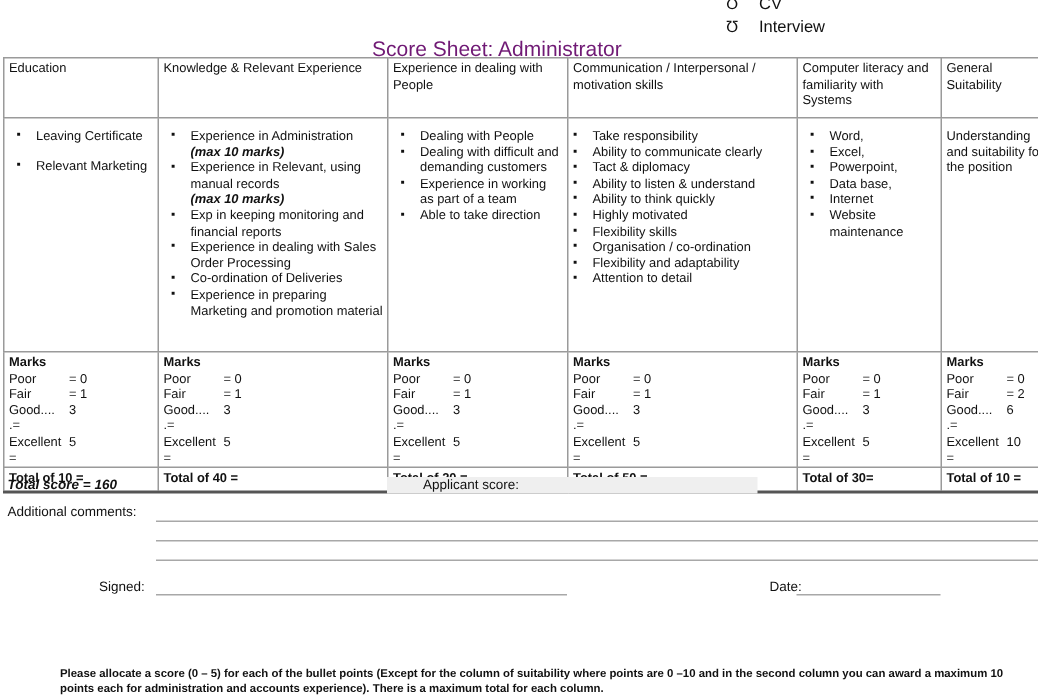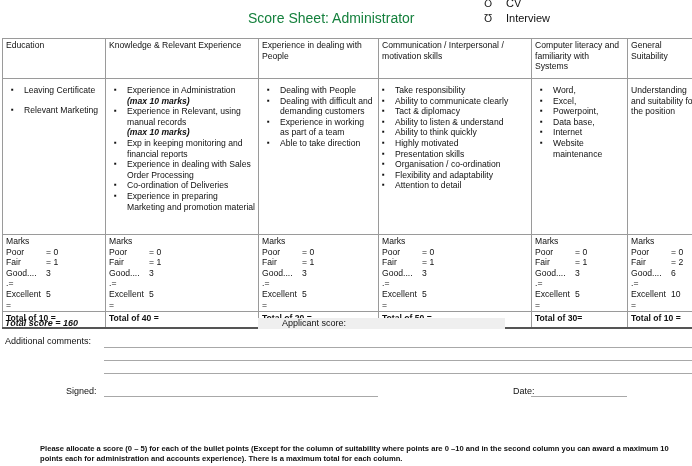--- a/index.html
+++ b/index.html
@@ -1,36 +1,36 @@
 <!DOCTYPE html>
 <html><head>
 <meta charset="utf-8">
 <style>
   html, body { margin:0; padding:0; background:#ffffff; }
   body { width:692px; height:466px; position:relative; overflow:hidden;
          font-family:"Liberation Sans", sans-serif; color:#111; font-size:9px; }
-  .title { position:absolute; left:248px; top:10px; font-size:14px; color:#15803d; }
+  .title { position:absolute; left:248px; top:24px; font-size:14px; color:#701a75; }
   .opts { position:absolute; left:484px; top:-4px; font-size:11px; line-height:15px; }
   .opts .opt { display:flex; gap:8px; }
   .opts .sym { width:14px; }
   table.sheet { position:absolute; left:2px; top:38px; border-collapse:collapse;
                 table-layout:fixed; width:700px; }
   table.sheet td { border:1px solid #9a9a9a; vertical-align:top; padding:1px 3px;
                    font-size:8.6px; line-height:10.6px; overflow:hidden; }
   tr.head td { height:37px; }
   tr.body td { height:148px; padding-top:6px; }
   tr.marks td { height:62px; }
   tr.total td { height:13px; font-weight:bold; border-bottom:2px solid #555; }
   tr.marks td, tr.total td { border-top:1.5px solid #555; }
   ul { margin:0; padding:0 0 0 9px; list-style:none; }
   ul li { position:relative; padding-left:9px; }
   ul li::before { content:"\25AA"; position:absolute; left:-4px; top:0; font-size:8px; }
   ul.edu li { margin-bottom:9px; }
   .note { font-weight:bold; font-style:italic; display:block; }
-  .mk-title { font-weight:normal; }
+  .mk-title { font-weight:bold; }
   .mk-row { display:flex; }
   .mk-row .lbl { width:40px; }
   .total-score { position:absolute; left:5px; top:318px; font-weight:bold; font-style:italic; font-size:9px; }
   .applicant { position:absolute; left:258px; top:318px; width:247px; height:11px;
                background:#efefef; font-size:9px; line-height:11px; }
   .applicant span { margin-left:24px; }
   .comments-label { position:absolute; left:5px; top:336px; font-size:9px; }
   .line { position:absolute; height:0; border-top:1px solid #a8a8a8; }
   .signed-label { position:absolute; left:66px; top:386px; font-size:9px; }
   .date-label { position:absolute; left:501px; top:386px; font-size:9px;padding-left:12px; }
@@ -97,21 +97,21 @@
           </ul>
         </td>
     <td>
           <ul style="padding-left:4px">
             <li><span>Take responsibility</span></li>
             <li><span>Ability to communicate clearly</span></li>
             <li><span>Tact &amp; diplomacy</span></li>
             <li><span>Ability to listen &amp; understand</span></li>
             <li><span>Ability to think quickly</span></li>
             <li><span>Highly motivated</span></li>
-            <li><span>Presentation skills</span></li>
+            <li><span>Flexibility skills</span></li>
             <li><span>Organisation / co-ordination</span></li>
             <li><span>Flexibility and adaptability</span></li>
             <li><span>Attention to detail</span></li>
           </ul>
         </td>
     <td>
           <ul>
             <li><span>Word,</span></li>
             <li><span>Excel,</span></li>
             <li><span>Powerpoint,</span></li>

